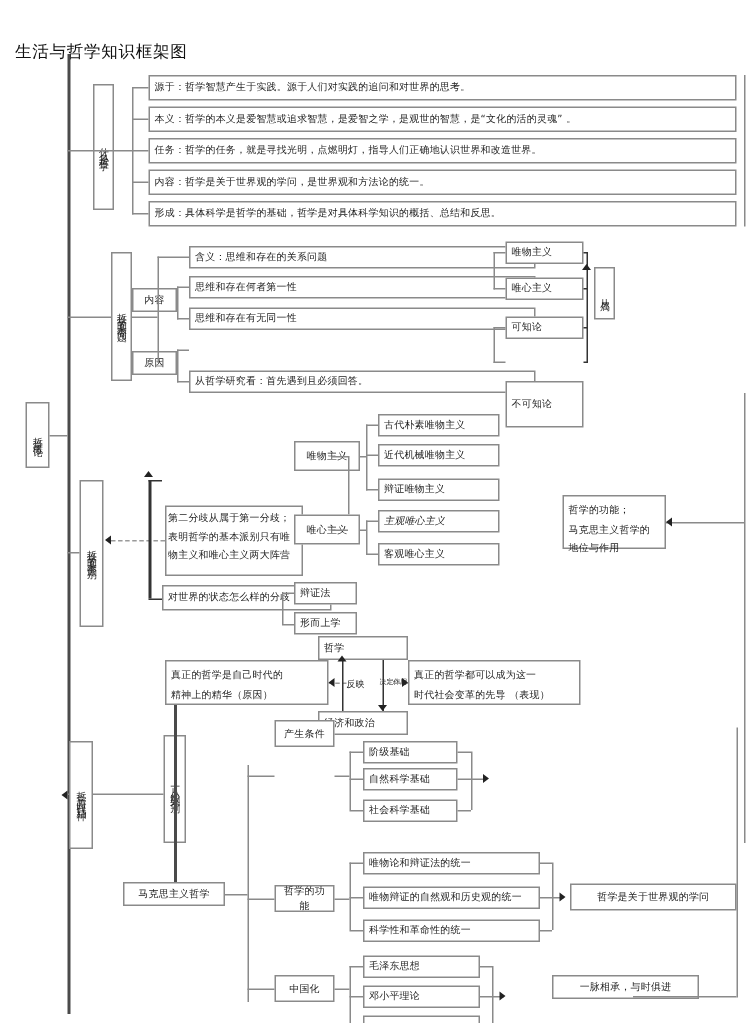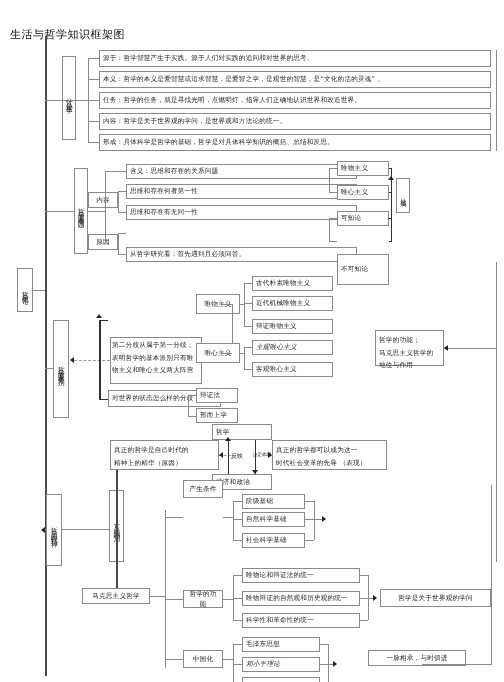--- a/index.html
+++ b/index.html
@@ -261,21 +261,21 @@
   <div class="ln lnh" style="left:360px;top:575px;width:8px;"></div>
   <div class="ln lnh" style="left:360px;top:598px;width:8px;"></div>
   <div class="ln lnh" style="left:360px;top:620px;width:8px;"></div>
   <div class="ln lnh" style="left:368px;top:598px;width:8px;"></div>
   <div class="ar ar-r" style="left:373px;top:595px;"></div>
   <div class="bx ctr" style="left:380px;top:589px;width:111px;height:18px;">哲学是关于世界观的学问</div>
 
   <div class="bx ctr" style="left:183px;top:650px;width:40px;height:18px;text-align:right;">中国化</div>
   <div class="ln lnh" style="left:165px;top:659px;width:18px;"></div>
   <div class="bx" style="left:242px;top:637px;width:78px;height:15px;">毛泽东思想</div>
-  <div class="bx" style="left:242px;top:657px;width:78px;height:15px;font-style:italic;">邓小平理论</div>
+  <div class="bx" style="left:242px;top:657px;width:78px;height:15px;">邓小平理论</div>
   <div class="bx" style="left:242px;top:677px;width:78px;height:15px;"></div>
   <div class="ln lnv" style="left:233px;top:644px;height:38px;"></div>
   <div class="ln lnh" style="left:233px;top:644px;width:9px;"></div>
   <div class="ln lnh" style="left:233px;top:664px;width:9px;"></div>
   <div class="ln lnh" style="left:223px;top:659px;width:10px;"></div>
   <div class="ln lnv" style="left:328px;top:644px;height:38px;"></div>
   <div class="ln lnh" style="left:320px;top:644px;width:8px;"></div>
   <div class="ln lnh" style="left:320px;top:664px;width:8px;"></div>
   <div class="ln lnh" style="left:328px;top:664px;width:8px;"></div>
   <div class="ar ar-r" style="left:333px;top:661px;"></div>

